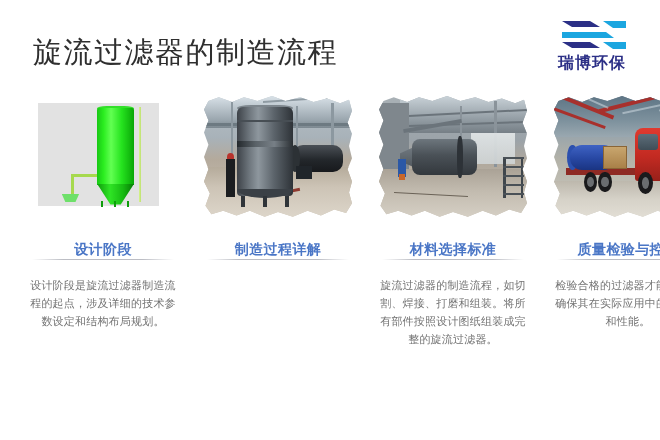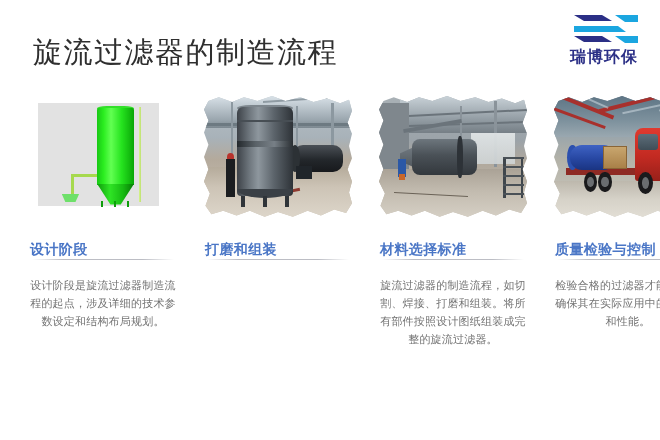--- a/index.html
+++ b/index.html
@@ -16,23 +16,23 @@
   
   .page-title{
     position:absolute;left:33px;top:33px;
     font-size:29px;
     letter-spacing:1.5px;
     color:#2f2f2f;
     font-weight:400;
     white-space:nowrap;
   }
   .brand{
-    position:absolute;right:6px;top:14px;
+    position:absolute;right:18px;top:14px;
     width:100px;height:62px;
-    display:flex;flex-direction:column;align-items:center;justify-content:flex-start;
+    display:flex;flex-direction:column;align-items:center;justify-content:center;
   }
   .brand-mark{
     width:72px;height:34px;display:block;
   }
   .brand-name{
     margin-top:1px;
     font-size:16px;font-weight:bold;letter-spacing:1px;
     color:#2b2f86;
     font-family:"DejaVu Sans","Liberation Sans",sans-serif;
     line-height:1;
@@ -226,20 +226,21 @@
   .p4-wheelin{position:absolute;background:#6a6d70;border-radius:50%;}
   .p4-wi1{left:22%;top:66%;width:5%;height:9%;}
   .p4-wi2{left:32%;top:66%;width:5%;height:9%;}
   .p4-wi3{left:59.5%;top:66%;width:5%;height:10%;}
 
   
   .card-head{
     position:relative;
     margin-top:22px;
     width:150px;
+    text-align:center;
     height:20px;
   }
   .card-head .rule{
     position:absolute;left:4px;right:4px;bottom:0;height:1px;
     background:linear-gradient(90deg,rgba(190,190,195,0) 0%,rgba(176,178,186,.85) 22%,rgba(176,178,186,.85) 78%,rgba(190,190,195,0) 100%);
   }
   .card-head .txt{
     position:relative;
     font-size:14px;font-weight:bold;letter-spacing:.4px;
     color:#4a76c6;
@@ -326,21 +327,21 @@
           <div class="p2-tank-band"></div>
           <div class="p2-tank-bot"></div>
           <div class="p2-leg p2-leg1"></div>
           <div class="p2-leg p2-leg2"></div>
           <div class="p2-leg p2-leg3"></div>
           <div class="p2-worker-head"></div>
           <div class="p2-worker-body"></div>
         </div>
       </div>
       <div class="card-head">
-        <span class="txt">打磨和组装</span>
+        <span class="txt">制造过程详解</span>
         <span class="rule"></span>
       </div>
     </div>
 
     <div class="card">
       <div class="photo">
         <div class="frame">
           <div class="p3"></div>
           <div class="p3-roof"></div>
           <div class="p3-wallL"></div>

